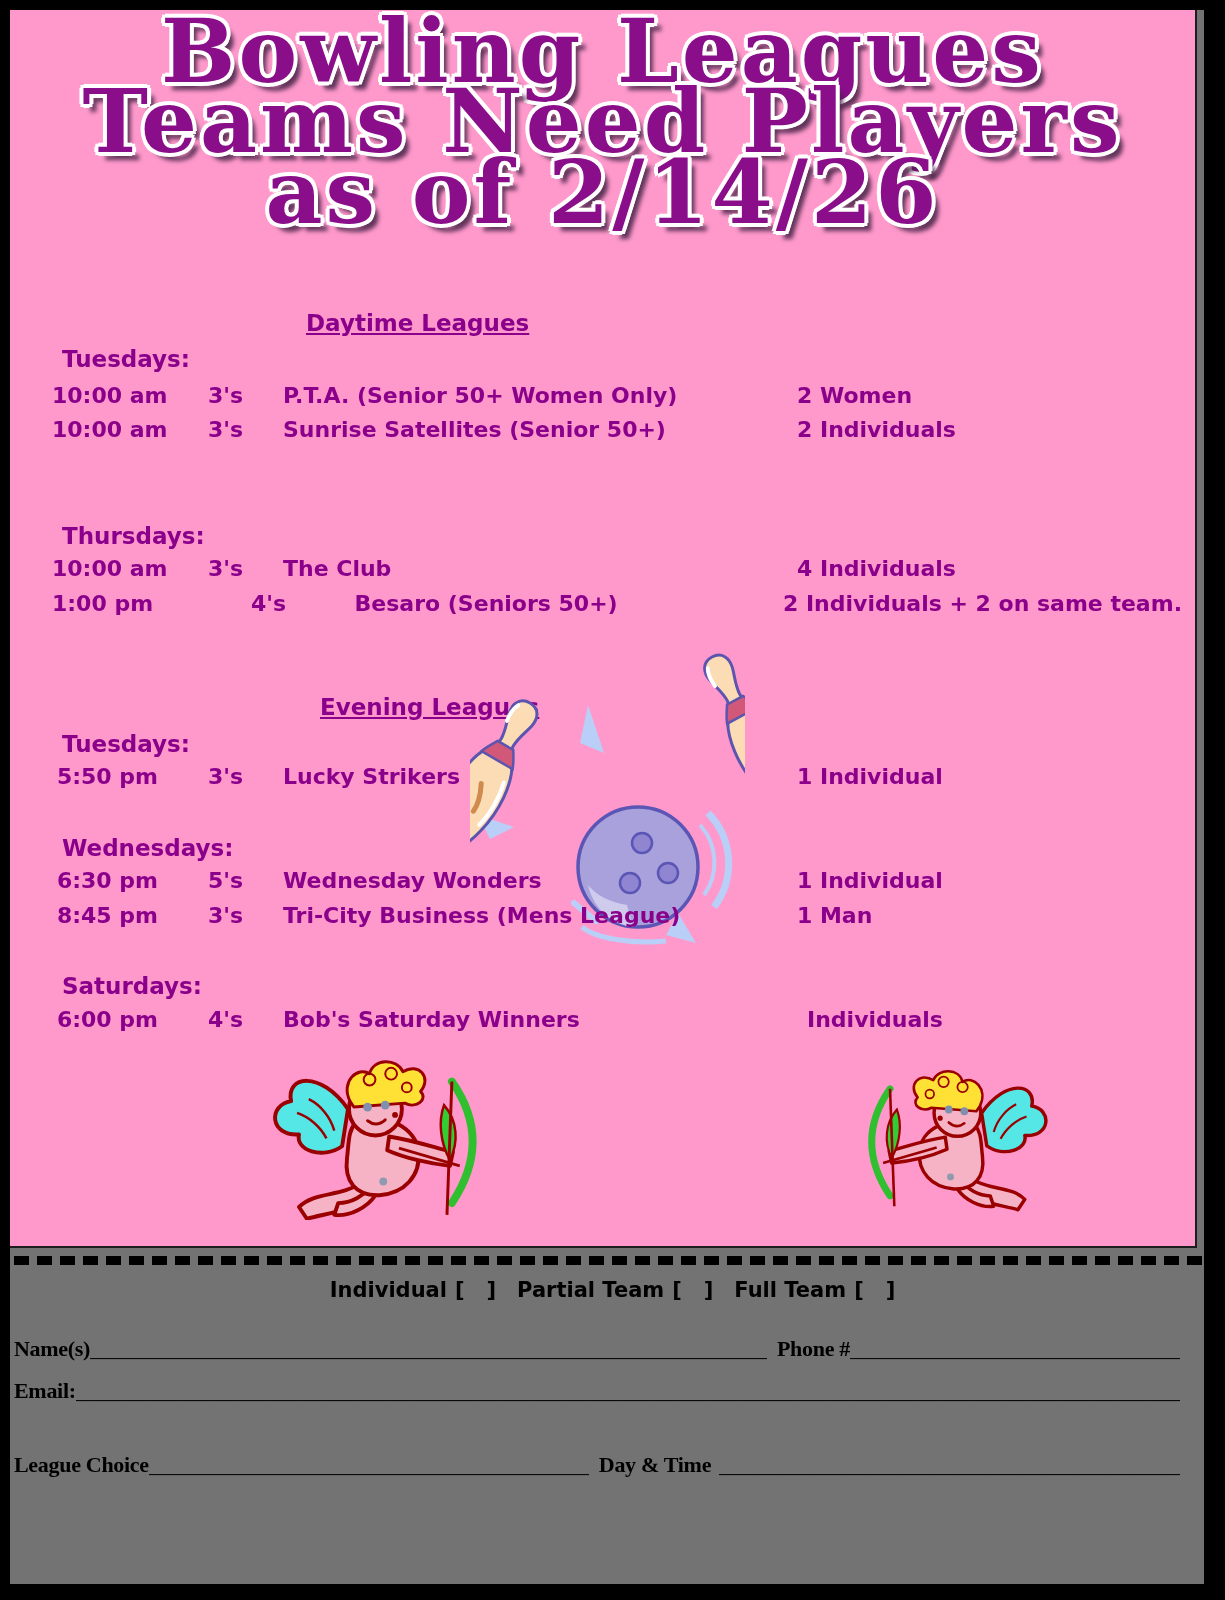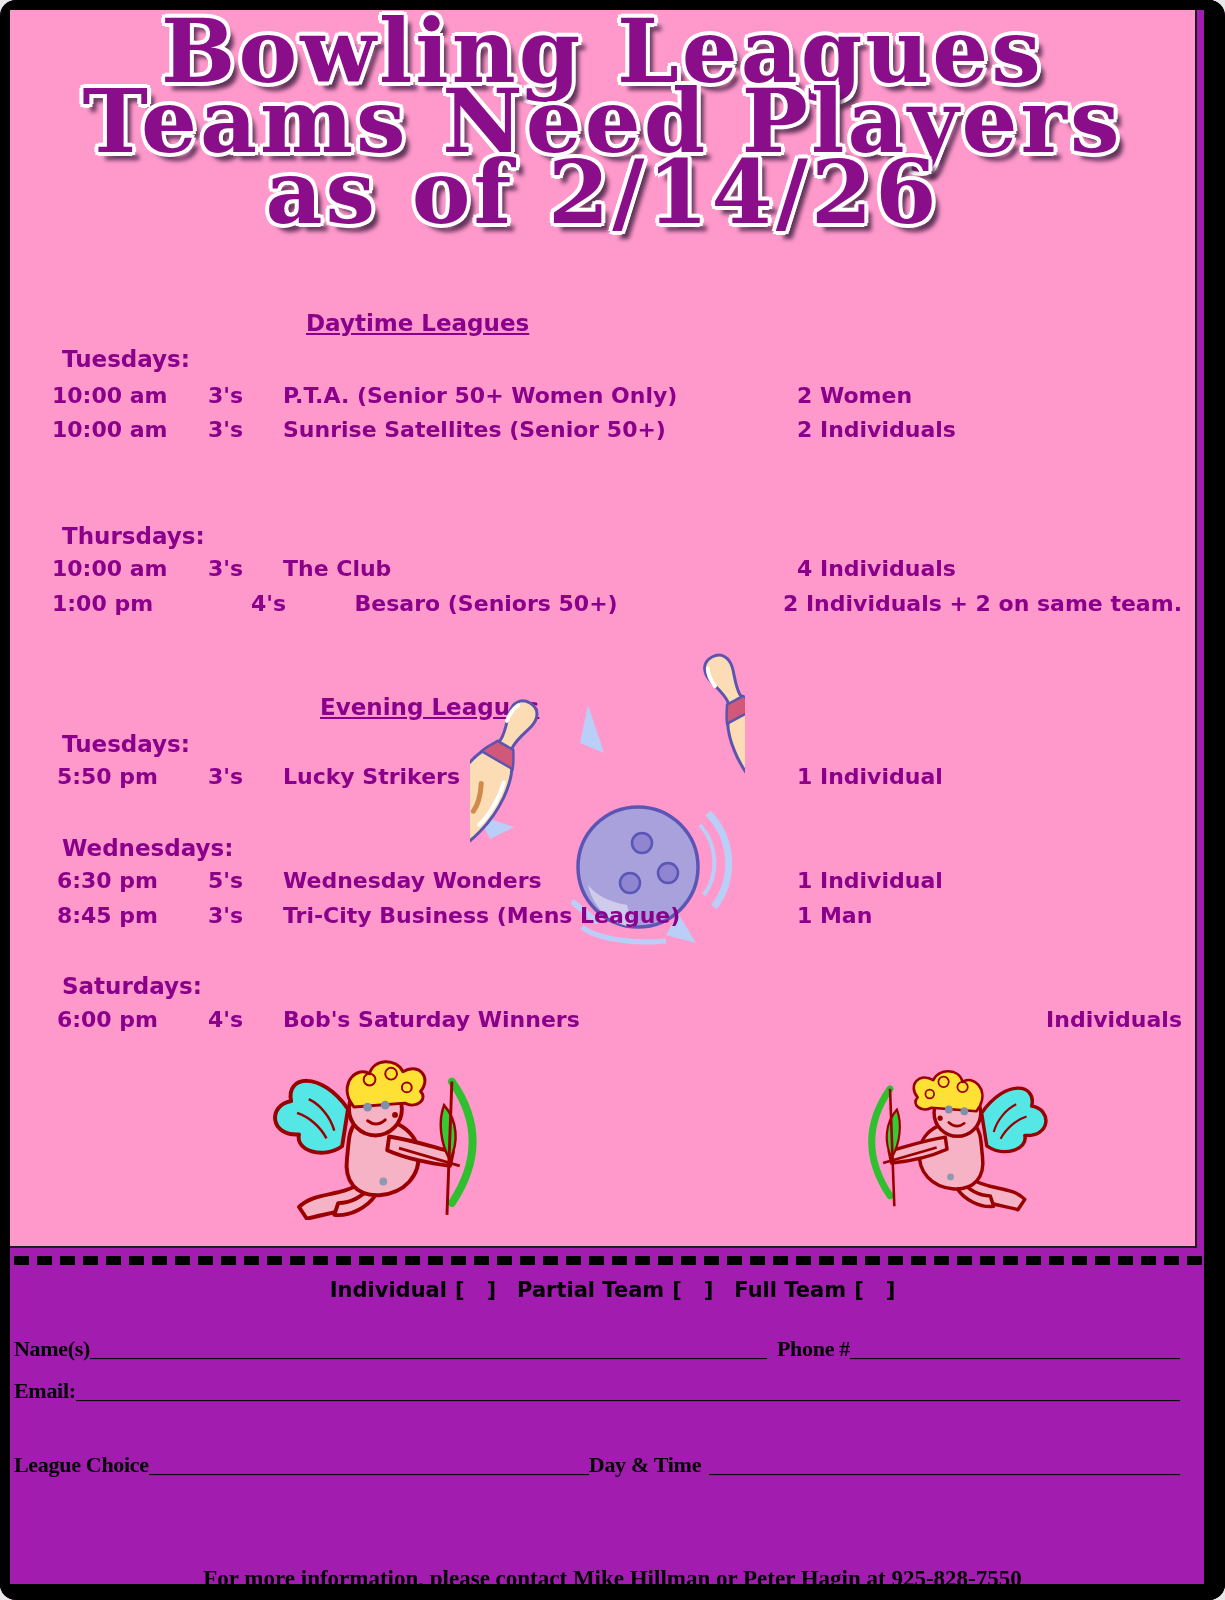--- a/index.html
+++ b/index.html
@@ -1,18 +1,18 @@
 <!DOCTYPE html>
 <html><head>
 <meta charset="utf-8">
 <style>
   html,body{margin:0;padding:0;background:#e8e8e8;}
   .page{
-    position:relative;width:1225px;height:1600px;background:#a21caf;
-    overflow:hidden;font-family:"DejaVu Sans",sans-serif;border-radius:16px;
+    position:relative;width:1225px;height:1600px;background:#737373;
+    overflow:hidden;font-family:"DejaVu Sans",sans-serif;
   }
   
   .frame{position:absolute;background:#000;z-index:9;}
   .frame.top{left:0;top:0;width:1225px;height:10px;}
   .frame.left{left:0;top:0;width:10px;height:1600px;}
   .frame.right{left:1204px;top:0;width:21px;height:1600px;}
   .frame.bottom{left:0;top:1584px;width:1225px;height:16px;}
 
   
   .pink-panel{
@@ -38,21 +38,21 @@
     position:absolute;left:52px;color:#8b008b;font-weight:700;font-size:23px;white-space:nowrap;
   }
   .lrow{
     position:absolute;left:42px;width:1130px;display:flex;
     color:#8b008b;font-weight:700;font-size:22px;white-space:nowrap;z-index:2;
   }
   .c-time{width:106px;text-align:right;}
   .c-size{width:125px;padding-left:50px;box-sizing:border-box;}
   .c-league{width:514px;}
   .c-needs{flex:1;}
-  .c-needs.indent{padding-left:10px;text-align:right;}
+  .c-needs.indent{padding-left:10px;}
 
   .clipart{position:absolute;z-index:1;}
   .mirror{transform:scaleX(-1);}
 
   
   .dashed-line{
     position:absolute;left:14px;top:1256px;width:1197px;height:9px;z-index:2;
     background:repeating-linear-gradient(90deg,#000 0,#000 15px,transparent 15px,transparent 23px);
   }
   .options-row{
@@ -66,21 +66,21 @@
     color:#000;font-family:"Liberation Serif",serif;font-weight:700;font-size:22px;
     letter-spacing:-0.3px;white-space:nowrap;z-index:2;
   }
   .blank{flex:1;overflow:hidden;white-space:pre;font-weight:400;letter-spacing:0;}
   .blank.w330{flex:none;width:330px;}
   .blank.w440{flex:none;width:440px;}
   .row-name{top:1336px;}
   .row-email{top:1378px;}
   .row-league{top:1452px;}
   .lbl-phone{margin-left:10px;}
-  .lbl-daytime{margin-right:8px;}
+  .lbl-daytime{margin-left:10px;margin-right:8px;}
   .contact-line{
     position:absolute;left:0;top:1566px;width:1225px;text-align:center;
     color:#000;font-family:"Liberation Serif",serif;font-weight:700;font-size:23px;z-index:2;
   }
 </style>
 </head>
 <body>
 
 <div class="page">
 
@@ -274,20 +274,19 @@
     <span class="blank">______________________________________________________________________________________________________________________________________________________</span>
   </div>
 
   <div class="form-row row-league">
     <span>League Choice</span>
     <span class="blank w440">______________________________________________________________________________________________________________________________________________________</span>
     <span class="lbl-daytime">Day &amp; Time</span>
     <span class="blank">______________________________________________________________________________________________________________________________________________________</span>
   </div>
 
-  <div class="contact-line">For more information, please contact Mike Hillman or Peter Hagin at 925-828-7550</div>
 
   <div class="frame top"></div>
   <div class="frame left"></div>
   <div class="frame right"></div>
   <div class="frame bottom"></div>
 
 </div>
 
 </body></html>

